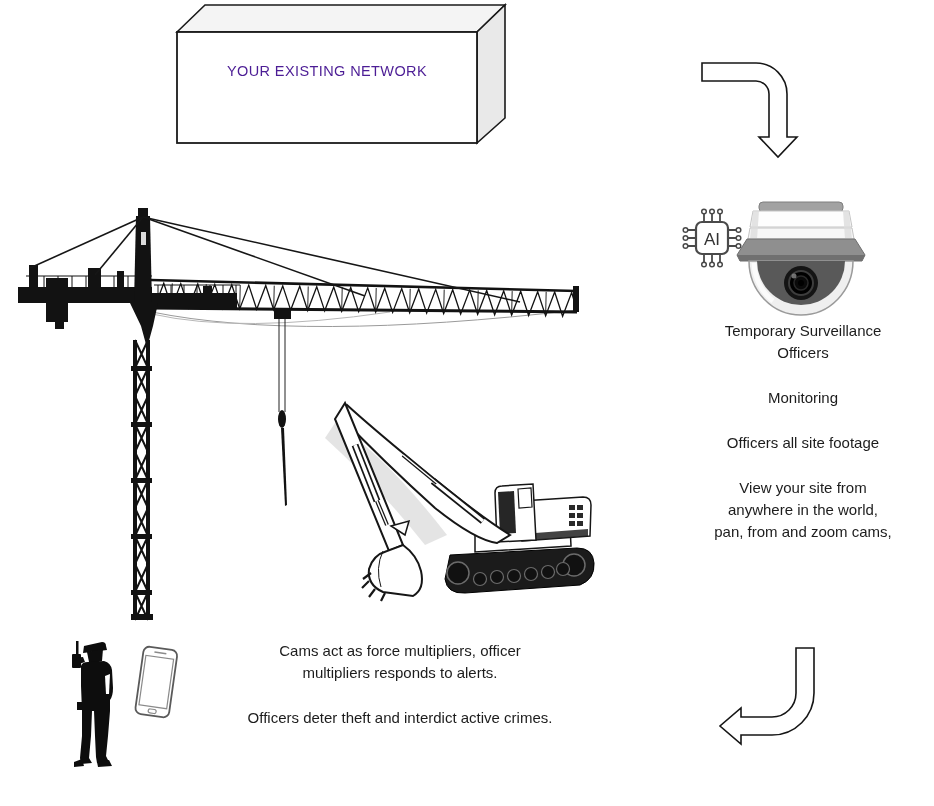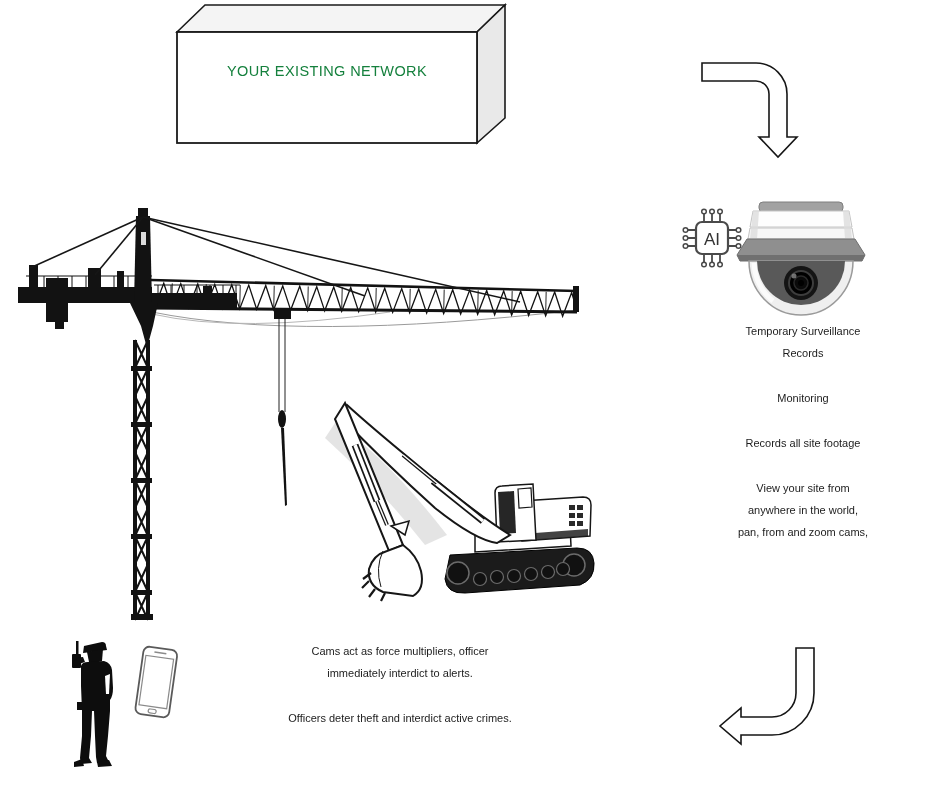--- a/index.html
+++ b/index.html
@@ -3,24 +3,24 @@
 <meta charset="utf-8">
 <style>
   html,body{margin:0;padding:0;background:#ffffff;}
   .canvas{
     position:relative;width:934px;height:806px;background:#ffffff;overflow:hidden;
     font-family:"Liberation Sans",sans-serif;color:#1f1f1f;
   }
   .abs{position:absolute;}
   .network-label{
     position:absolute;left:177px;top:63px;width:300px;text-align:center;
-    font-size:14.5px;letter-spacing:.4px;color:#15803d;
+    font-size:14.5px;letter-spacing:.4px;color:#4c1d95;
   }
   .text-col{
-    position:absolute;text-align:center;font-size:11px;line-height:22px;color:#1c1c1c;
+    position:absolute;text-align:center;font-size:15px;line-height:22px;color:#1c1c1c;
   }
   .right-col{left:680px;top:320px;width:246px;}
   .bottom-col{left:195px;top:640px;width:410px;}
   .para{margin:0 0 23px 0;}
   .para:last-child{margin-bottom:0;}
   svg{display:block;}
   svg text{font-family:"Liberation Sans",sans-serif;}
 </style>
 </head>
 <body>
@@ -187,27 +187,27 @@
     <circle cx="66" cy="87" r="12" fill="#000" stroke="#3d3d3d" stroke-width="2"></circle>
     <circle cx="66" cy="87" r="7" fill="#0a0a0a" stroke="#2a2a2a" stroke-width="1.5"></circle>
     <circle cx="66" cy="87" r="3" fill="#000"></circle>
     <circle cx="59" cy="80" r="2.5" fill="#8a8a8a" opacity="0.8"></circle>
     <path d="M19,67 A48,50 0 0 0 38,105" fill="none" stroke="#ffffff" stroke-width="5" opacity="0.75"></path>
   </svg>
 
   <div class="text-col right-col">
     <div class="para">
       <div>Temporary Surveillance</div>
-      <div>Records</div>
+      <div>Officers</div>
     </div>
     <div class="para">
       <div>Monitoring</div>
     </div>
     <div class="para">
-      <div>Records all site footage</div>
+      <div>Officers all site footage</div>
     </div>
     <div class="para">
       <div>View your site from</div>
       <div>anywhere in the world,</div>
       <div>pan, from and zoom cams,</div>
     </div>
   </div>
 
   <svg class="abs" style="left:68px;top:636px;" width="52" height="136" viewBox="0 0 52 136">
     <g fill="#0d0d0d">
@@ -231,21 +231,21 @@
       <rect x="11" y="6" width="34" height="68" rx="6" fill="#ffffff" stroke="#5a5a5a" stroke-width="1.8"></rect>
       <rect x="14" y="15" width="28" height="50" fill="#ffffff" stroke="#8a8a8a" stroke-width="1.2"></rect>
       <line x1="22" y1="10.5" x2="34" y2="10.5" stroke="#8a8a8a" stroke-width="1.5"></line>
       <rect x="24" y="67.5" width="8" height="4" rx="2" fill="#ffffff" stroke="#8a8a8a" stroke-width="1.2"></rect>
     </g>
   </svg>
 
   <div class="text-col bottom-col">
     <div class="para">
       <div>Cams act as force multipliers, officer</div>
-      <div>immediately interdict to alerts.</div>
+      <div>multipliers responds to alerts.</div>
     </div>
     <div class="para">
       <div>Officers deter theft and interdict active crimes.</div>
     </div>
   </div>
 
   <svg class="abs" style="left:716px;top:644px;" width="102" height="106" viewBox="0 0 102 106">
     <path d="M80,4 L98,4 L98,49 A42,42 0 0 1 56,91 L25,91 L25,100 L4,82 L25,64 L25,73 L56,73 A24,24 0 0 0 80,49 Z" fill="#ffffff" stroke="#161616" stroke-width="1.6" stroke-linejoin="miter"></path>
   </svg>
 

